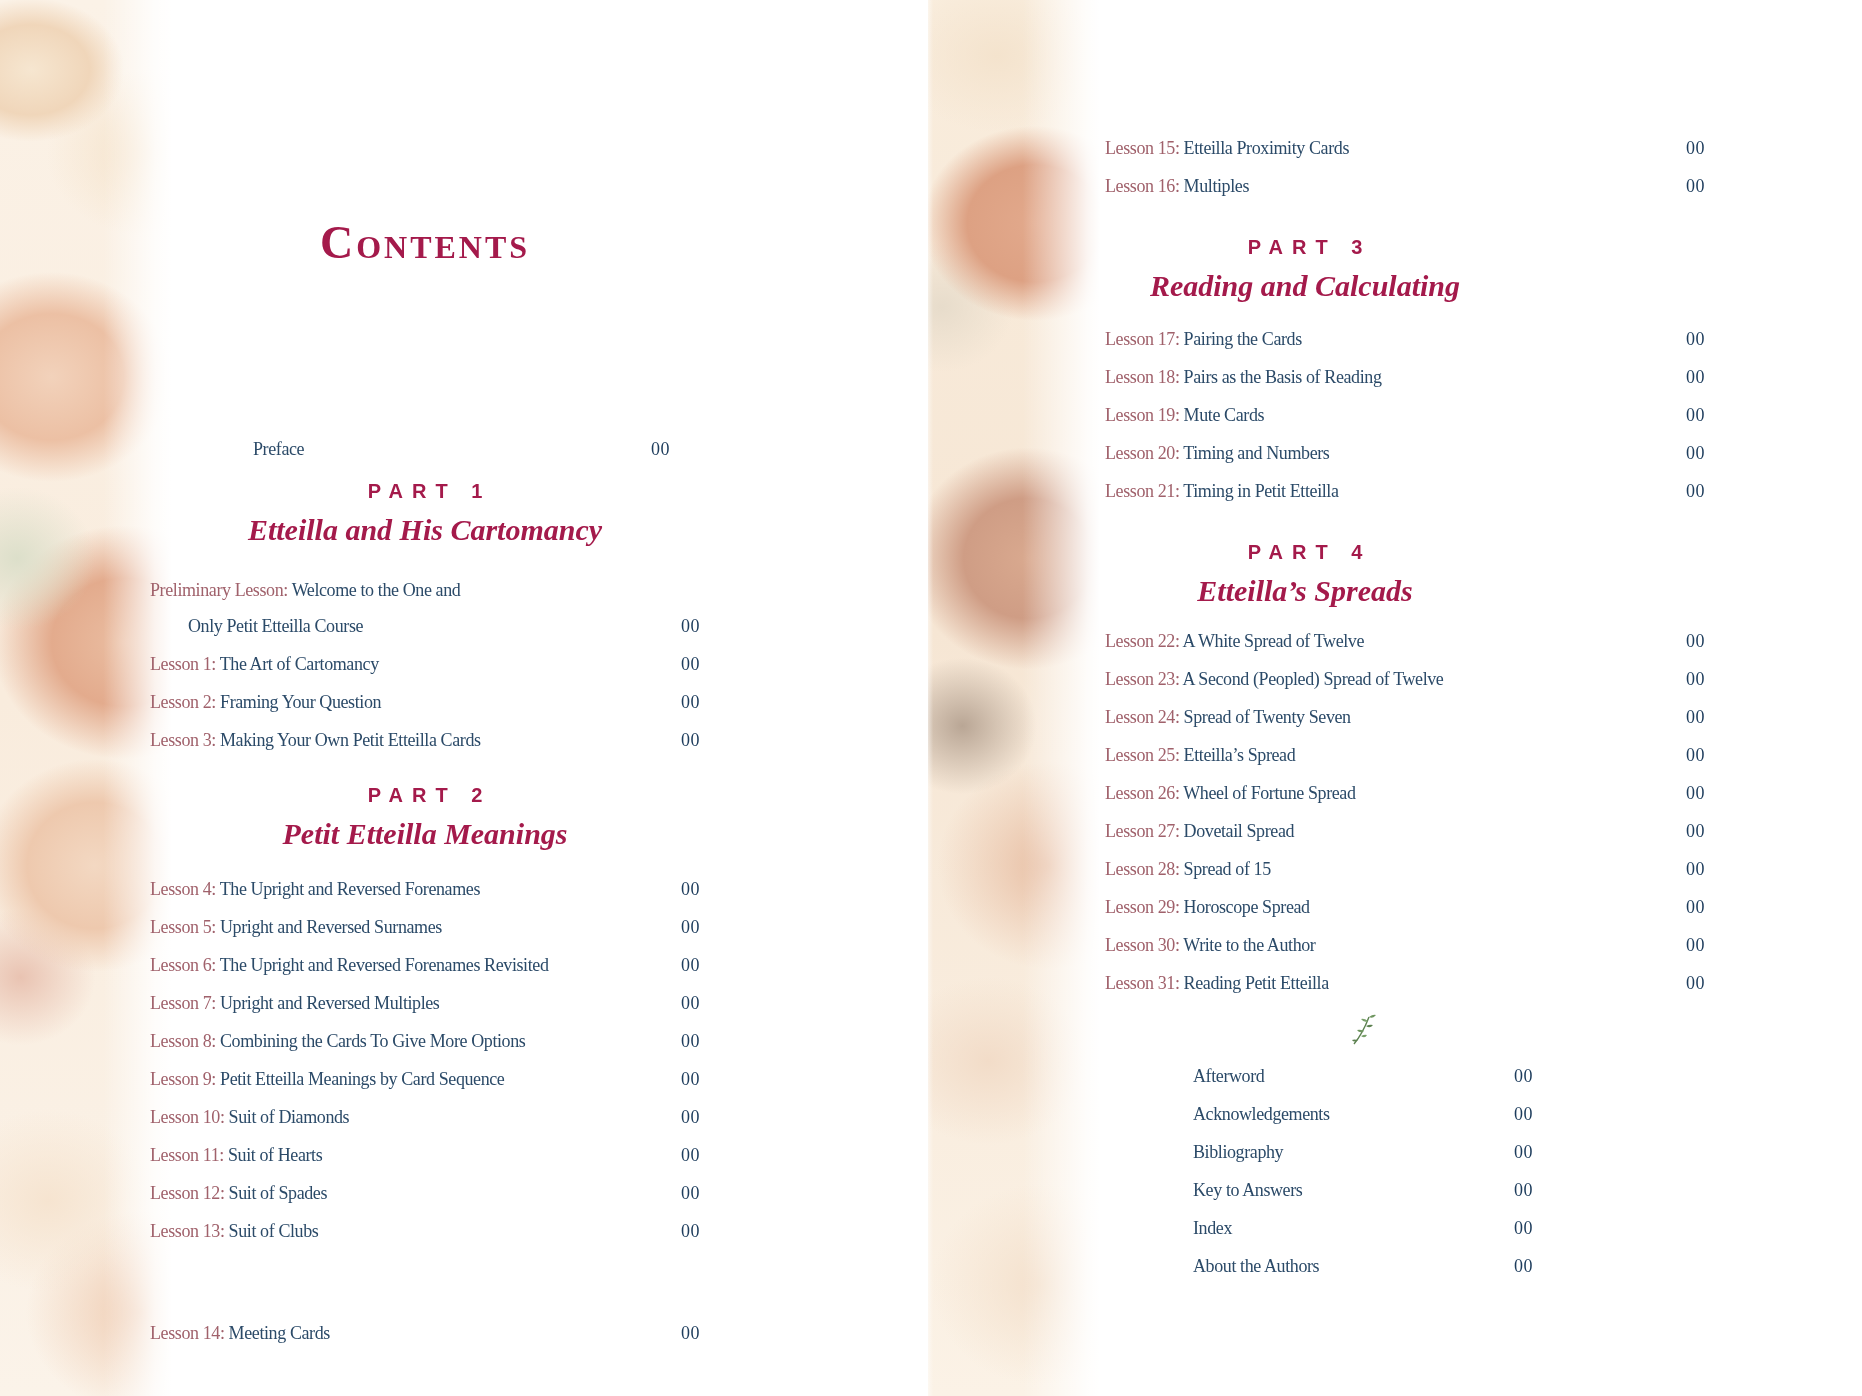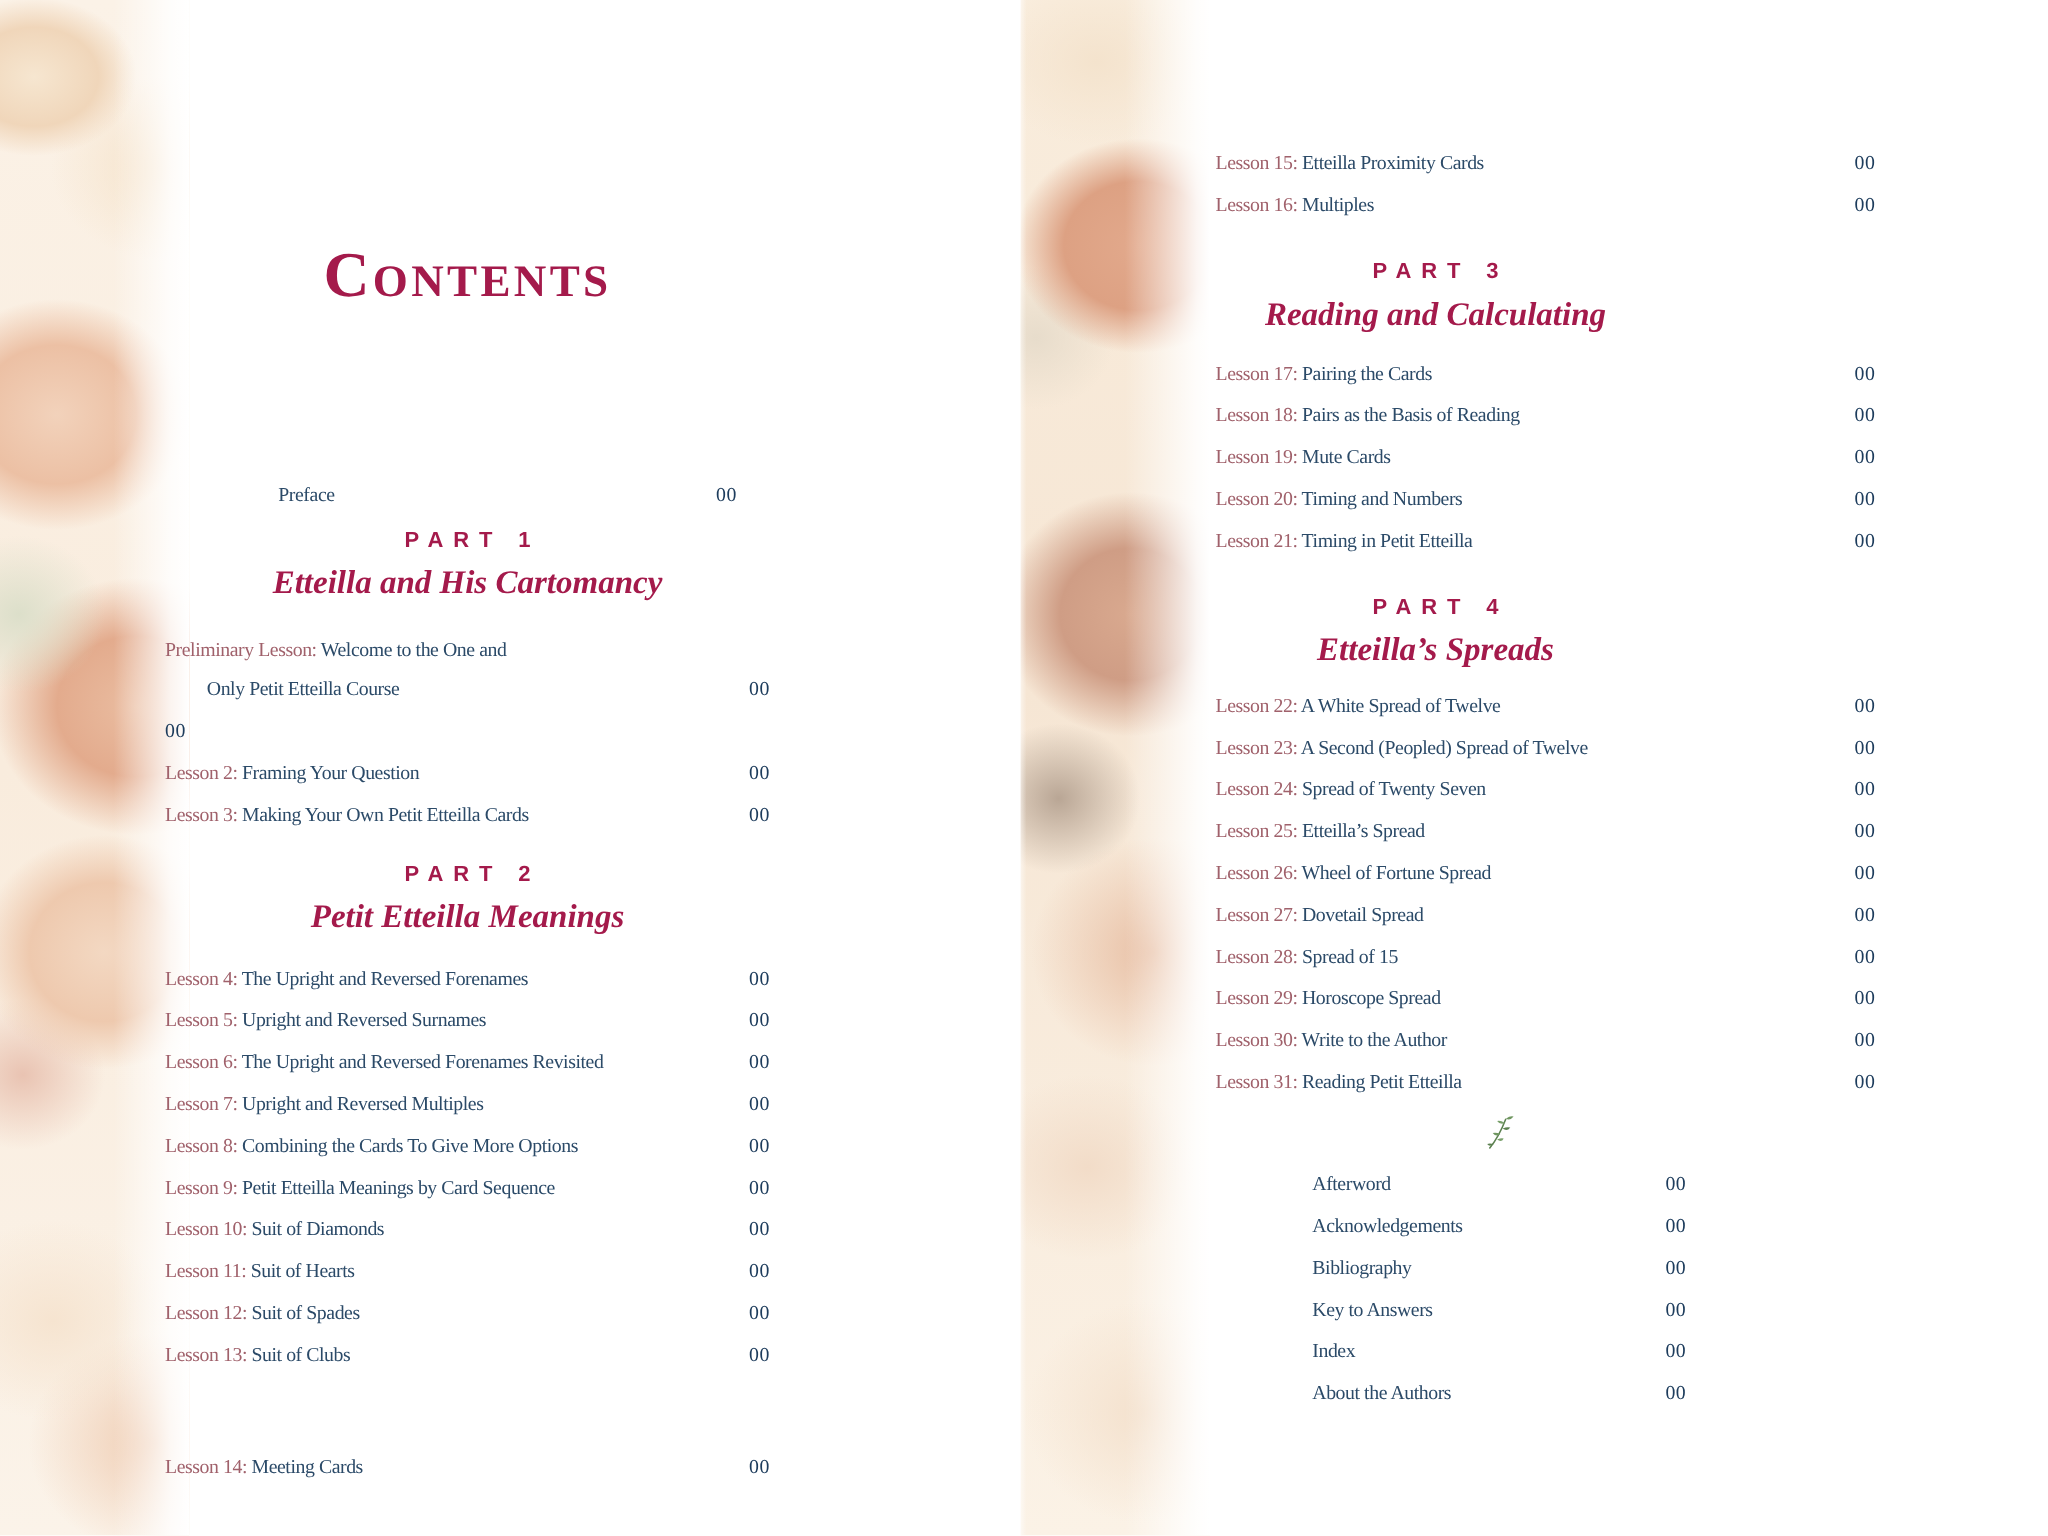--- a/index.html
+++ b/index.html
@@ -45,21 +45,21 @@
     content:"";position:absolute;inset:0;
     background:linear-gradient(to right, rgba(255,255,255,0) 55%, rgba(255,255,255,.9) 93%, #fff 100%),
                linear-gradient(to left, rgba(255,255,255,0) 97%, rgba(255,255,255,.5) 100%);
   }
   
   .page{position:absolute;top:0;height:1396px;}
   #page-left{left:150px;width:550px;}
   #page-right{left:1105px;width:600px;}
   .contents-title{
     position:absolute;left:0;width:100%;text-align:center;
-    font-variant:small-caps;font-weight:600;font-size:58px;letter-spacing:3px;
+    font-variant:small-caps;font-weight:600;font-size:46px;letter-spacing:3px;
     color:var(--accent,#a41a4b);
   }
   .part{position:absolute;left:0;width:100%;text-align:center;color:var(--accent,#a41a4b);}
   .part.narrow{width:400px;}
   .kicker{
     font-family:"Liberation Sans","DejaVu Sans",sans-serif;
     font-size:20px;letter-spacing:9px;line-height:30px;text-indent:9px;font-weight:bold;
   }
   .pname{font-size:30px;font-weight:700;font-style:italic;line-height:40px;margin-top:4px;}
   .row{
@@ -100,20 +100,21 @@
 
   <div class="row prelim" style="top:572px">
     <div>
       <div><span class="llabel">Preliminary Lesson:</span> <span class="ltitle">Welcome to the One and</span></div>
       <div class="wrapline"><span class="ltitle">Only Petit Etteilla Course</span></div>
     </div>
     <span class="pnum">00</span>
   </div>
 
   <div class="row" style="top:645px">
+    <span><span class="llabel">Lesson 1:</span> <span class="ltitle">The Art of Cartomancy</span></span>
     <span class="pnum">00</span>
   </div>
   <div class="row" style="top:683px">
     <span><span class="llabel">Lesson 2:</span> <span class="ltitle">Framing Your Question</span></span>
     <span class="pnum">00</span>
   </div>
   <div class="row" style="top:721px">
     <span><span class="llabel">Lesson 3:</span> <span class="ltitle">Making Your Own Petit Etteilla Cards</span></span>
     <span class="pnum">00</span>
   </div>

